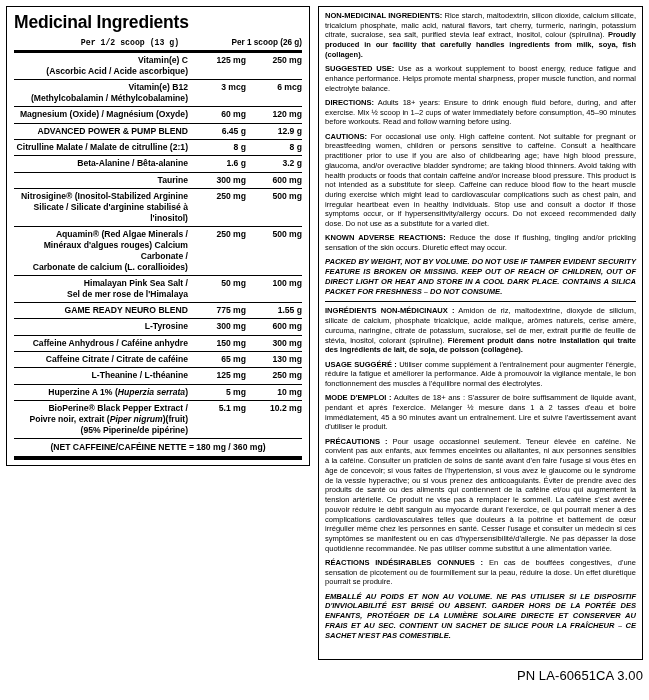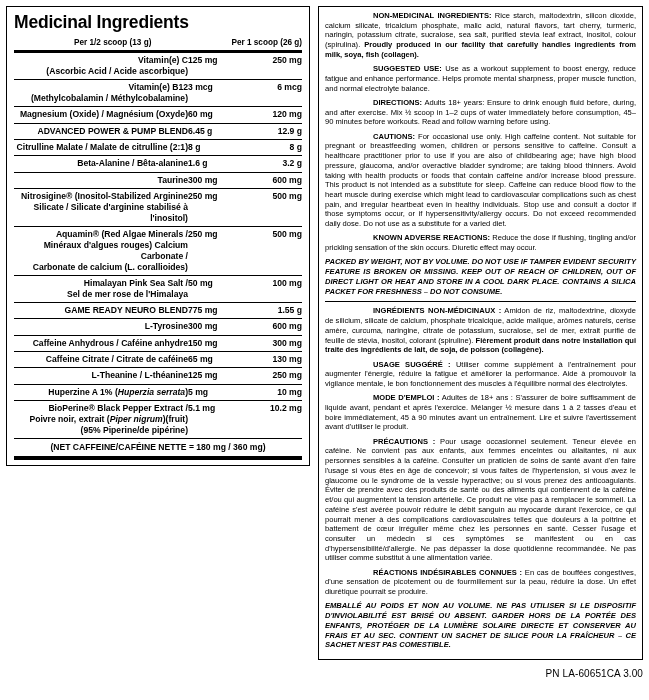--- a/index.html
+++ b/index.html
@@ -43,22 +43,23 @@
     font-size: 8.2px;
     font-weight: bold;
     line-height: 1.28;
   }
   .serving-head .srow {
     display: flex;
     justify-content: flex-end;
   }
   .serving-head .c1 {
     width: 112px;
-    text-align: left;
+    text-align: center;
     padding-right: 4px;
+    font-family: Liberation Mono, monospace;
   }
   .serving-head .c2 {
     width: 112px;
     text-align: right;
   }
 
   table.ing {
     width: 100%;
     border-collapse: collapse;
     margin-top: 2px;
@@ -66,21 +67,21 @@
   }
   table.ing td {
     vertical-align: top;
     padding: 2px 0 2.5px 0;
     border-top: 0.8px solid #000;
     line-height: 1.26;
     font-weight: bold;
   }
   table.ing tr.first td { border-top: 3.2px solid #000; }
   td.name { text-align: right; padding-right: 3px; }
-  td.v1 { text-align: left; width: 58px; white-space: nowrap; padding-right: 4px;}
+  td.v1 { text-align: right; width: 58px; white-space: nowrap; padding-right: 4px;}
   td.v2 { text-align: right; width: 56px; white-space: nowrap; }
   .sub {
     display: block;
     padding-left: 7px;
     font-weight: bold;
   }
   .ital { font-style: italic; }
   .netcaf {
     border-top: 0.8px solid #000;
     padding: 3px 0 2px 0;
@@ -107,36 +108,36 @@
     font-size: 7.55px;
     line-height: 1.29;
   }
   .para {
     text-align: justify;
     margin-bottom: 4.5px;
     font-weight: normal;
   }
   .para:last-child { margin-bottom: 0; }
   .para b { font-weight: bold; }
-  .lead { font-weight: bold; margin-left: 48px; }
+  .lead { font-weight: bold; }
   .allcaps-block {
     text-align: justify;
     font-weight: bold;
     margin-bottom: 4.5px;
     font-style: italic;
   }
   .rule-sep {
     border-top: 1.2px solid #000;
     margin: 4px 0 4.5px 0;
   }
   .pn {
     position: absolute;
     right: 6px;
     top: 668px;
-    font-size: 10px;
+    font-size: 13px;
     font-weight: normal;
     letter-spacing: 0.1px;
   }
 </style>
 </head>
 <body>
 
 <div class="page">
 
   <div class="left-panel">

